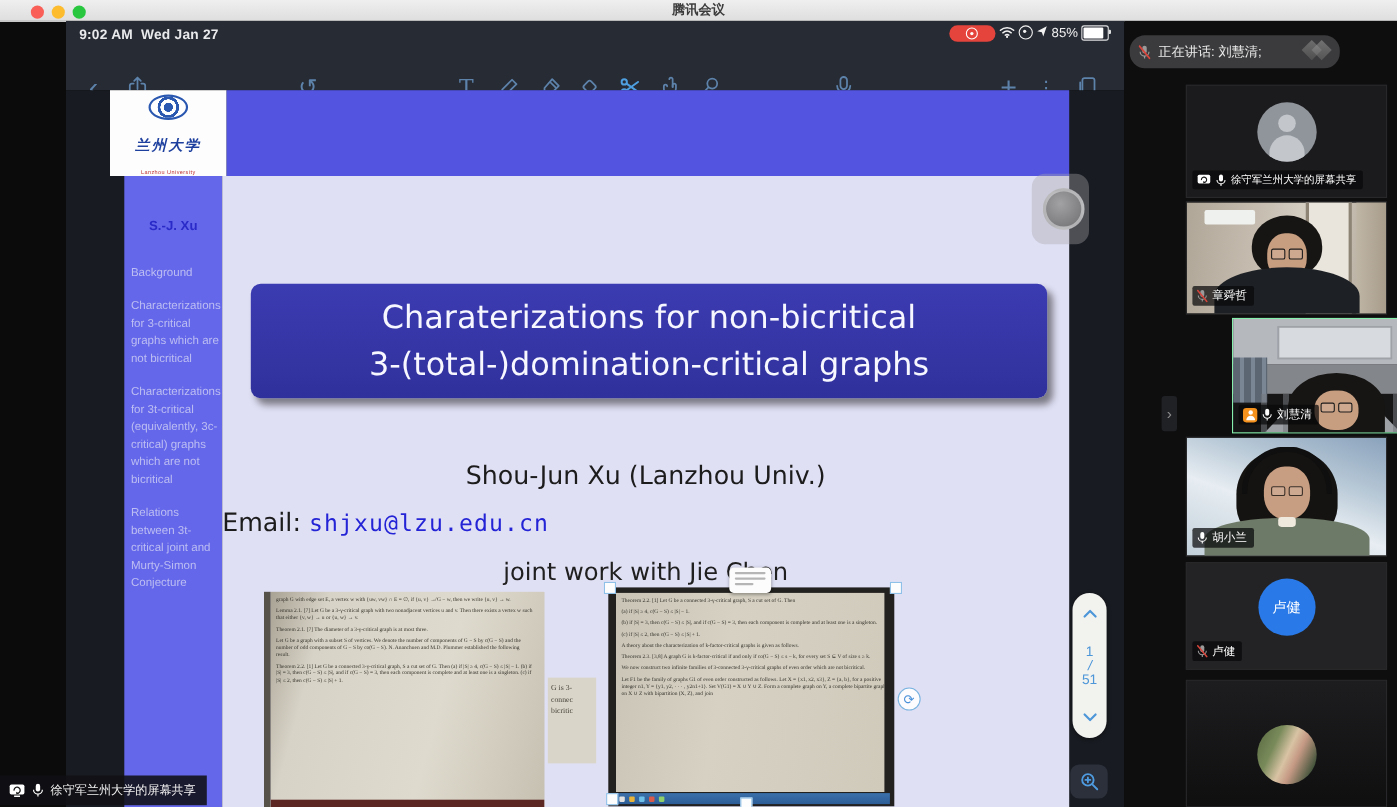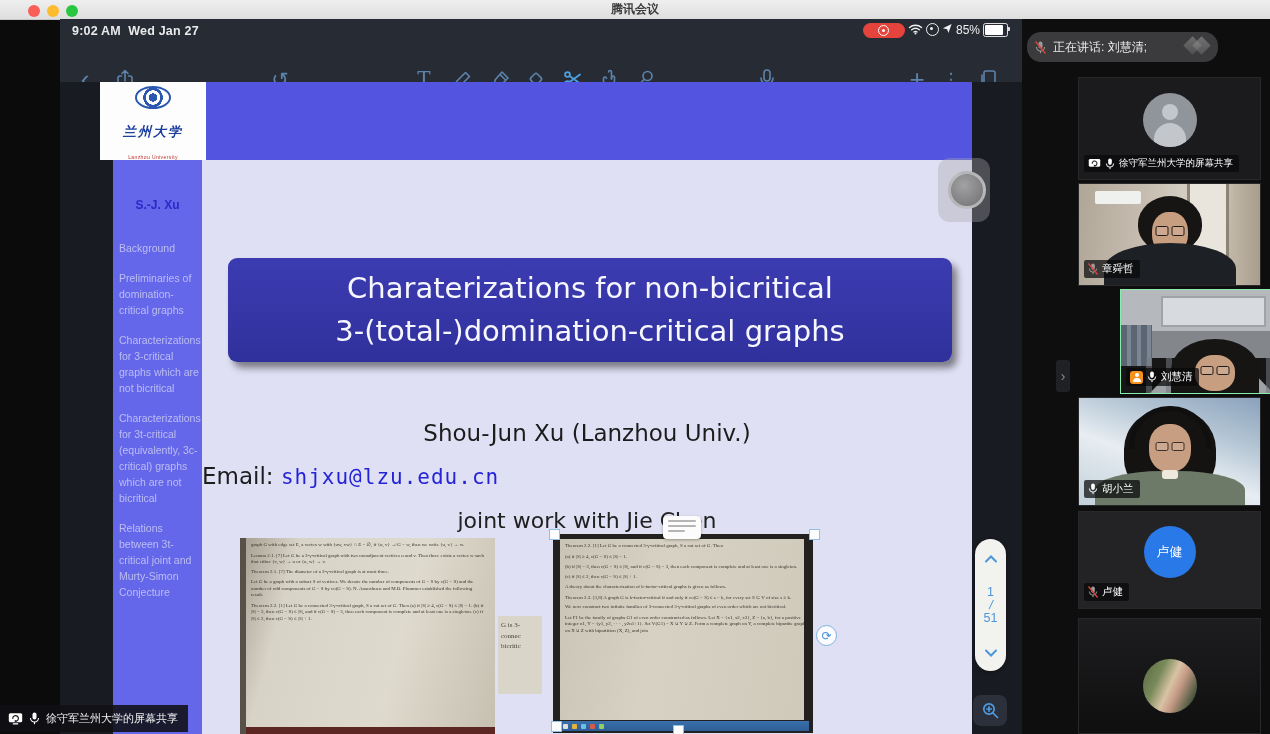--- a/index.html
+++ b/index.html
@@ -293,21 +293,20 @@
     <div class="logo-cn">兰州大学</div>
     <div class="logo-en">Lanzhou University</div>
   </div>
   <div class="hdr-band"></div>
   <div class="side-col"></div>
   <div class="slide-main"></div>
 
   <div class="toc-author">S.-J. Xu</div>
   <div class="toc">
       <div class="toc-item">Background</div>
-      <div class="toc-item">Preliminaries of domination-critical graphs</div>
       <div class="toc-item">Characterizations for 3-critical graphs which are not bicritical</div>
       <div class="toc-item">Characterizations for 3t-critical (equivalently, 3c-critical) graphs which are not bicritical</div>
       <div class="toc-item">Relations between 3t-critical joint and Murty-Simon Conjecture</div>
     </div>
 
   <div class="title-box">
     <div class="title-line">Charaterizations for non-bicritical</div>
     <div class="title-line">3-(total-)domination-critical graphs</div>
   </div>
 

